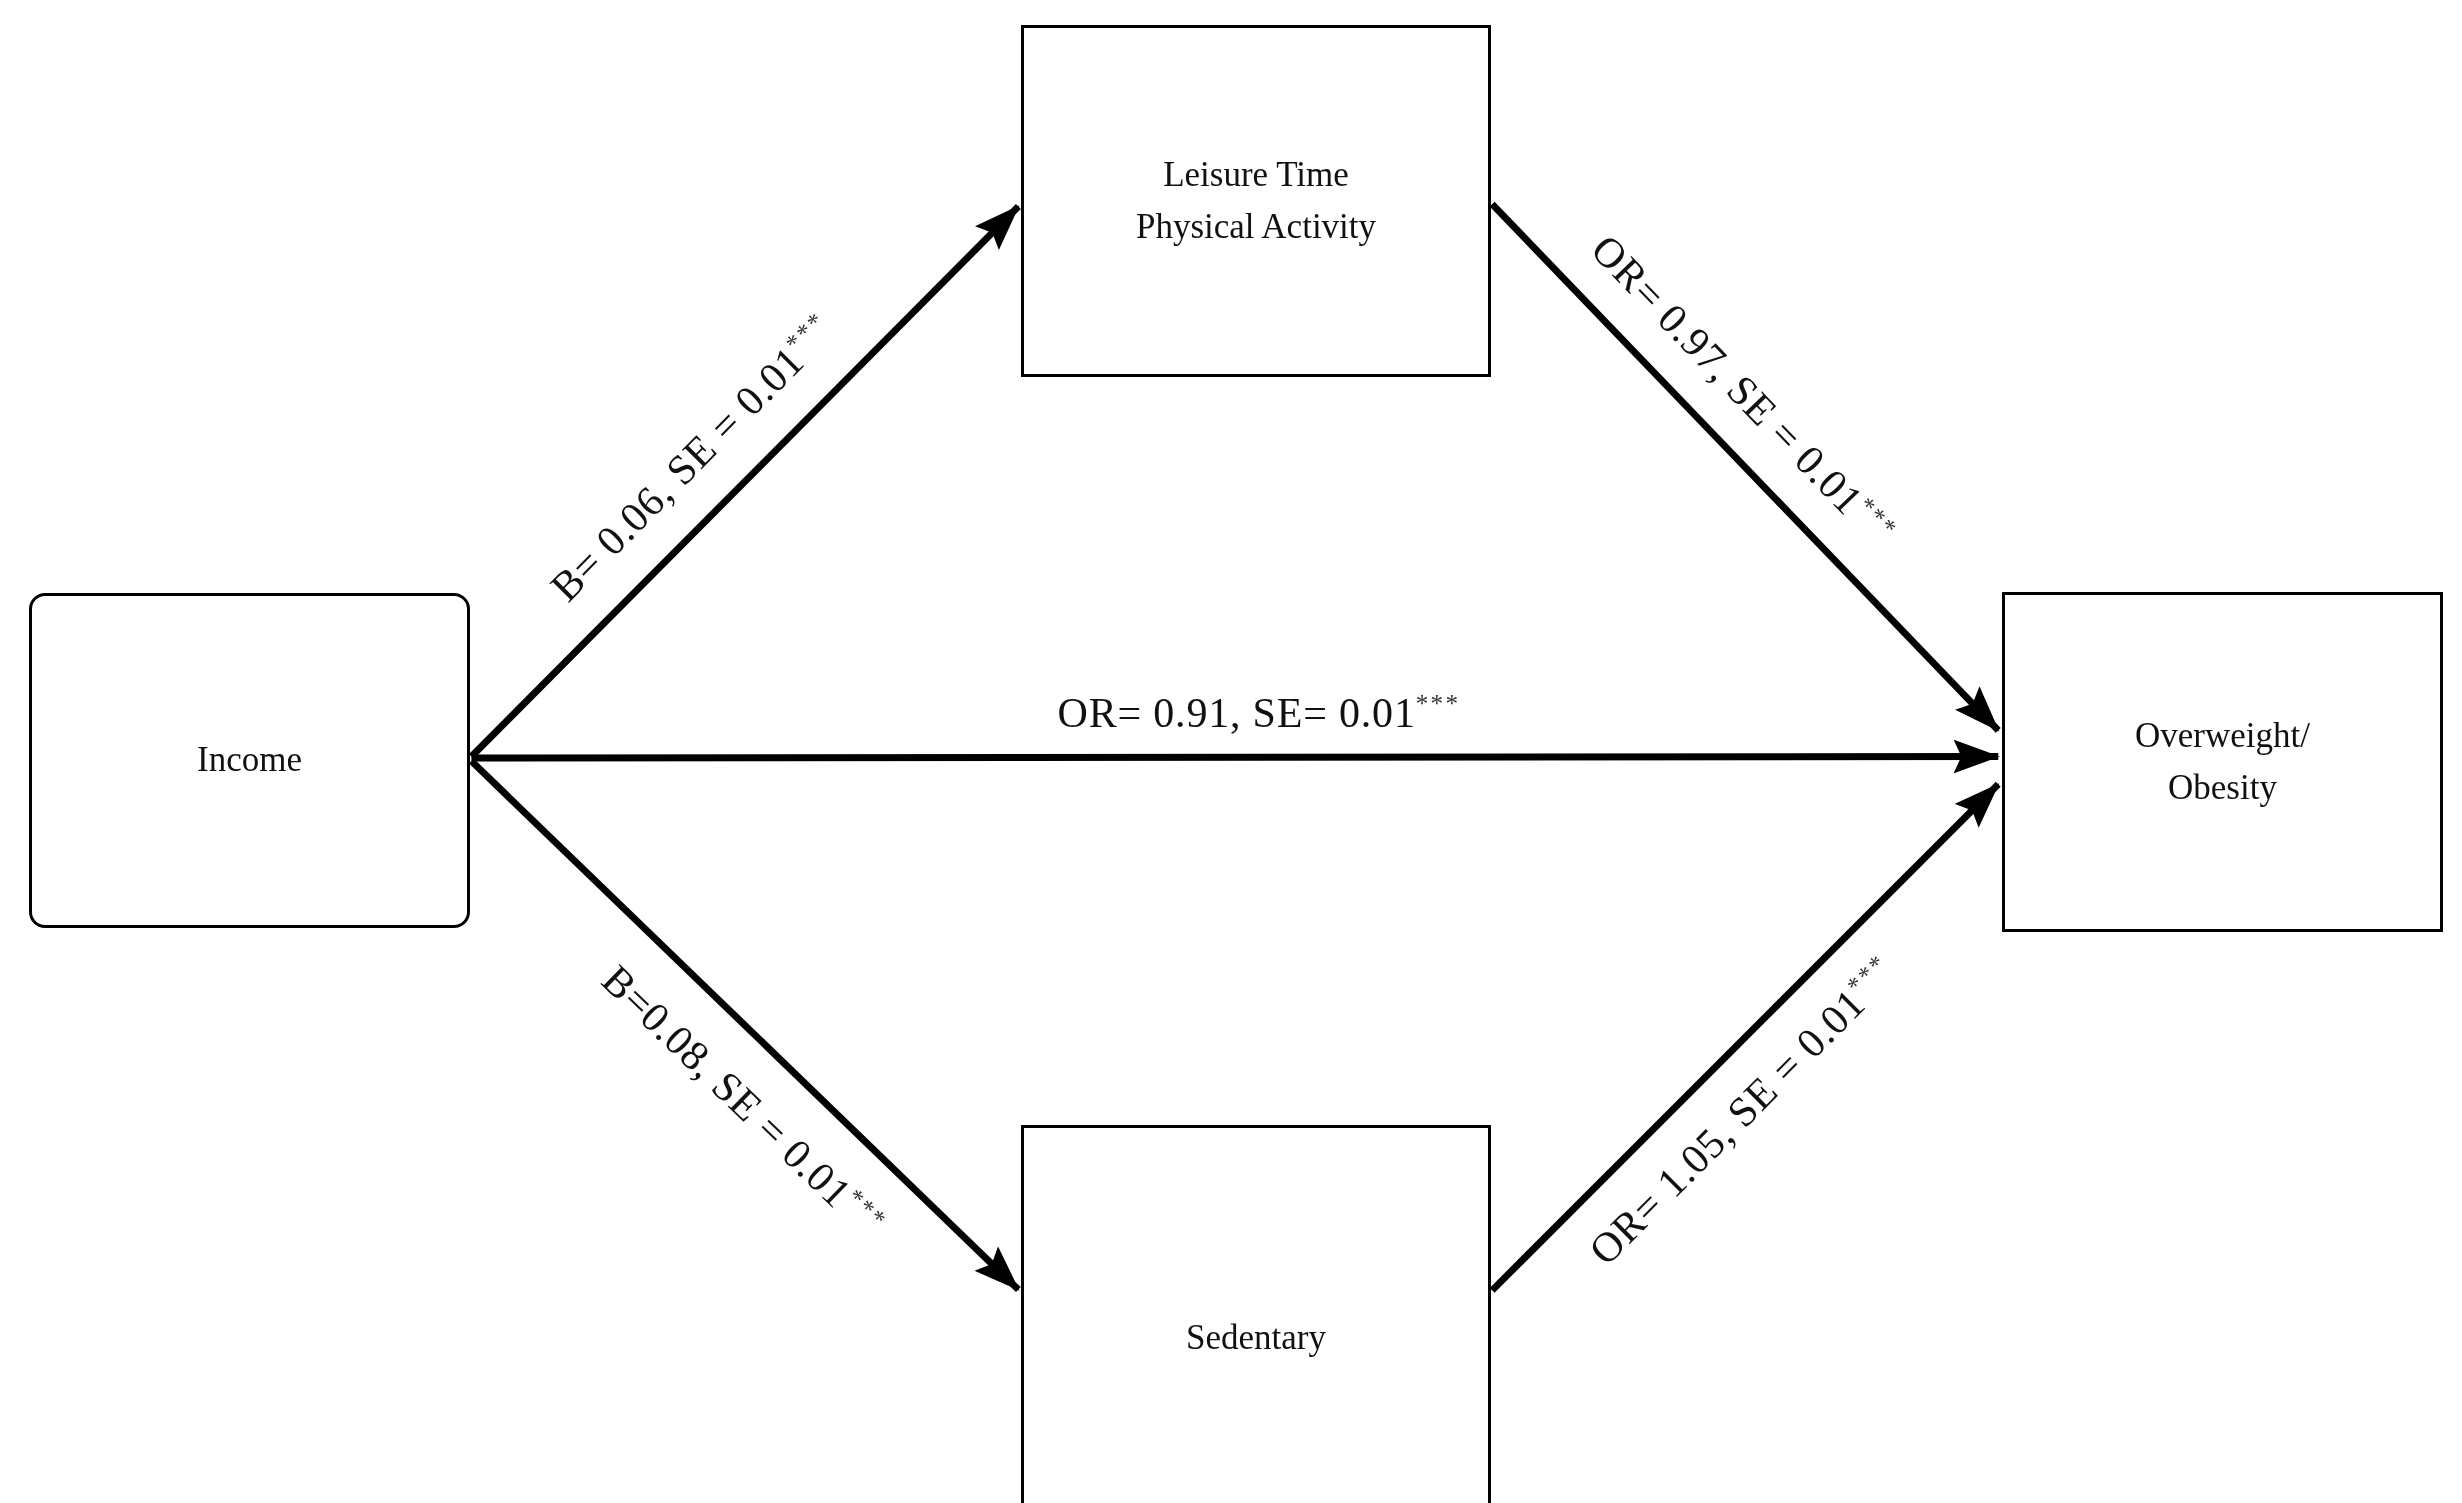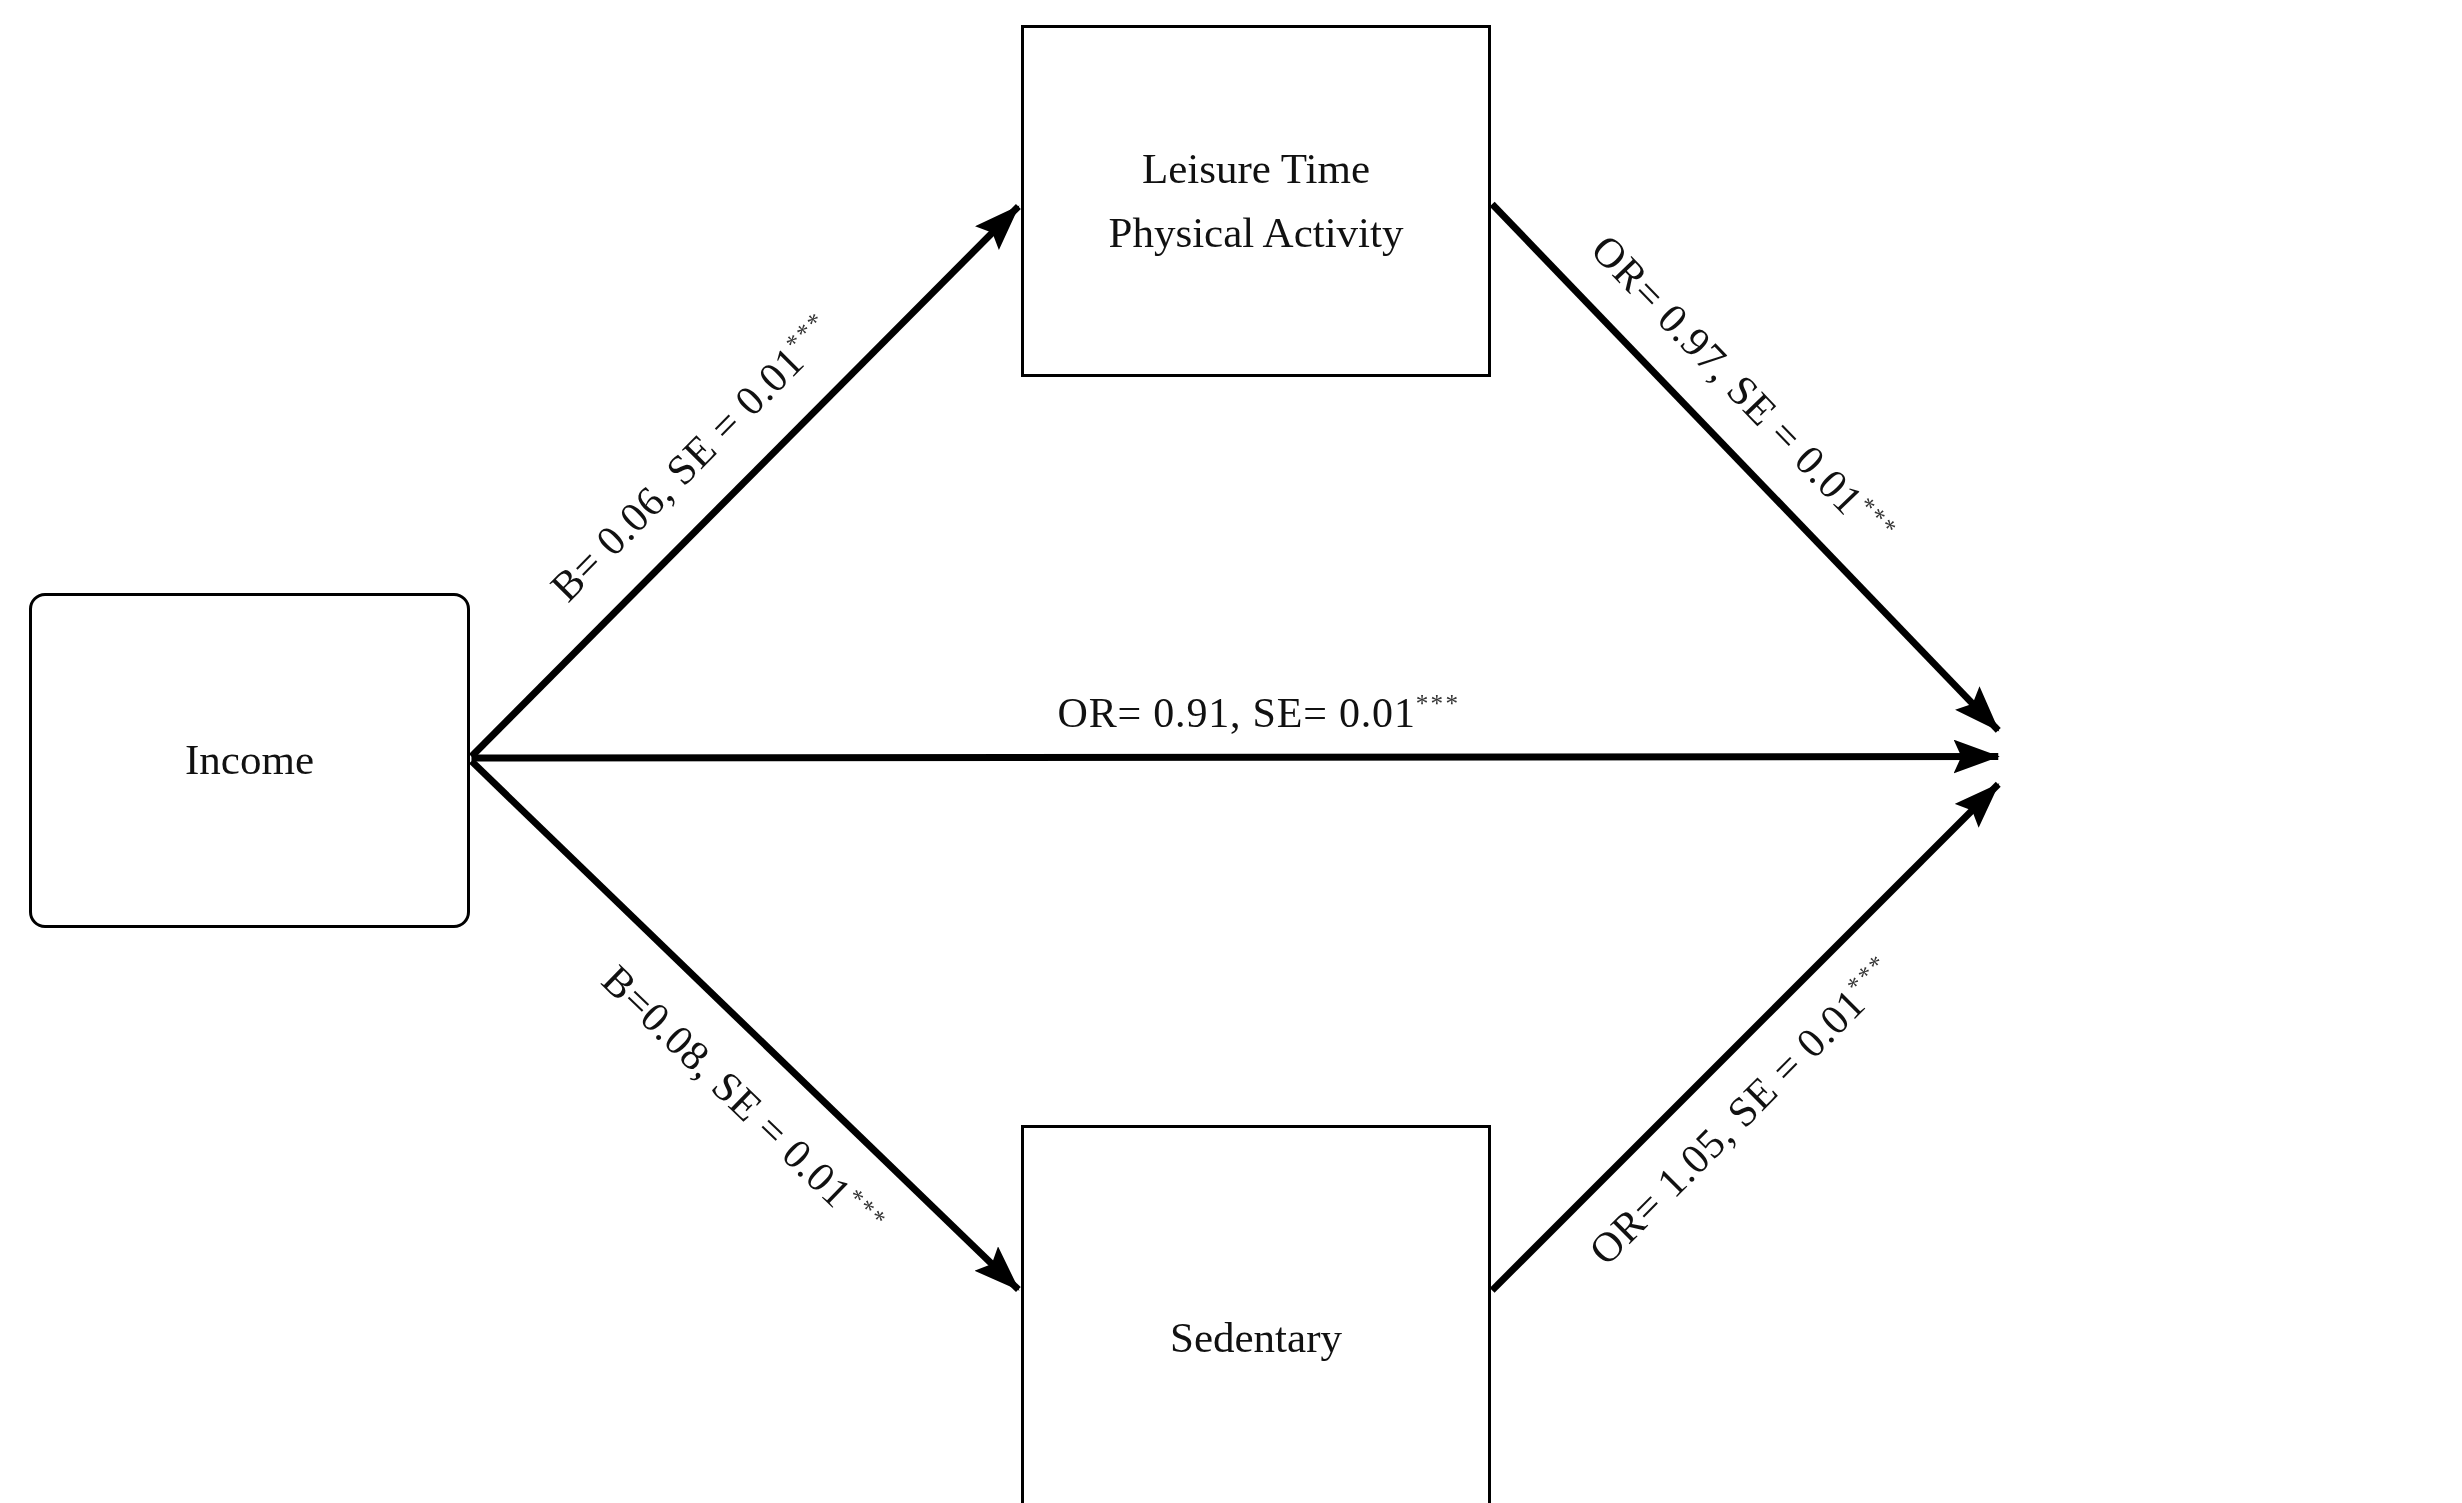--- a/index.html
+++ b/index.html
@@ -30,21 +30,21 @@
   .node {
     position: absolute;
     background: #ffffff;
     border: 3.1px solid #000000;
     box-sizing: border-box;
     display: flex;
     flex-direction: column;
     align-items: center;
     justify-content: center;
     text-align: center;
-    font-size: 43px;
+    font-size: 35px;
     line-height: 1.5;
     color: #111111;
   }
   .node .ln { display: block; white-space: nowrap; }
   .edge-label {
     position: absolute;
     white-space: nowrap;
     font-size: 42px;
     color: #111111;
     letter-spacing: 0.8px;
@@ -85,20 +85,24 @@
 
   <div class="node" style="left:1021px; top:25.4px; width:470px; height:352px;">
     <span class="ln">Leisure Time</span>
     <span class="ln">Physical Activity</span>
   </div>
 
   <div class="node" style="left:1021px; top:1125px; width:470px; height:427px;">
     <span class="ln">Sedentary</span>
   </div>
 
+  <div class="node" style="left:2002px; top:592px; width:441px; height:340px;">
+    <span class="ln">Overweight/</span>
+    <span class="ln">Obesity</span>
+  </div>
 
   <div class="edge-label rot-up-right" style="left:693px; top:458px;">
     <span>B= 0.06, SE = 0.01</span><sup class="sig">***</sup>
   </div>
 
   <div class="edge-label rot-none" style="left:1259px; top:713px;">
     <span>OR= 0.91, SE= 0.01</span><sup class="sig">***</sup>
   </div>
 
   <div class="edge-label rot-down-right" style="left:743px; top:1102px;">

